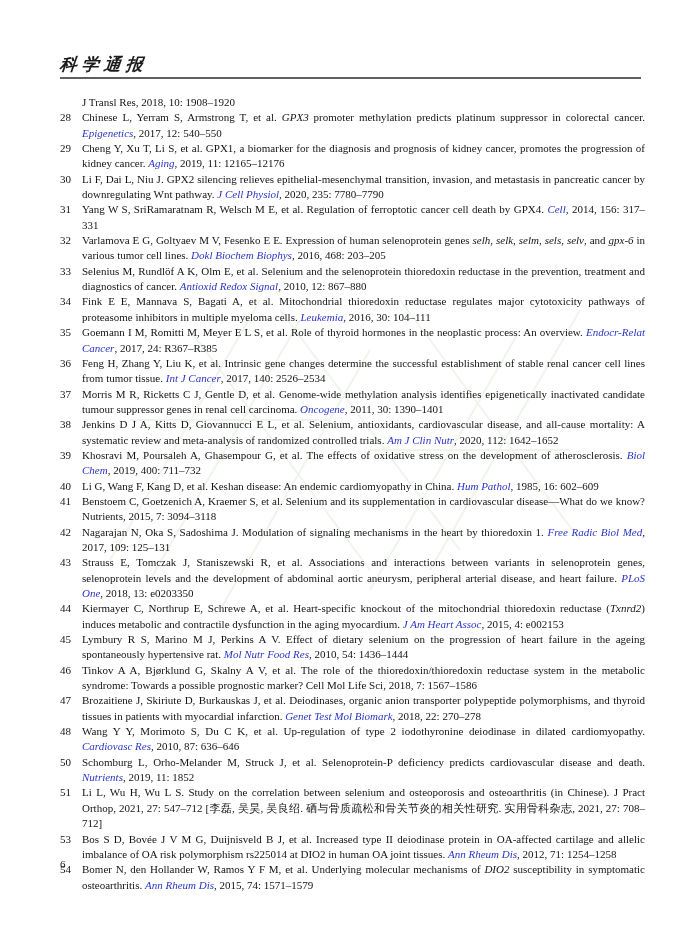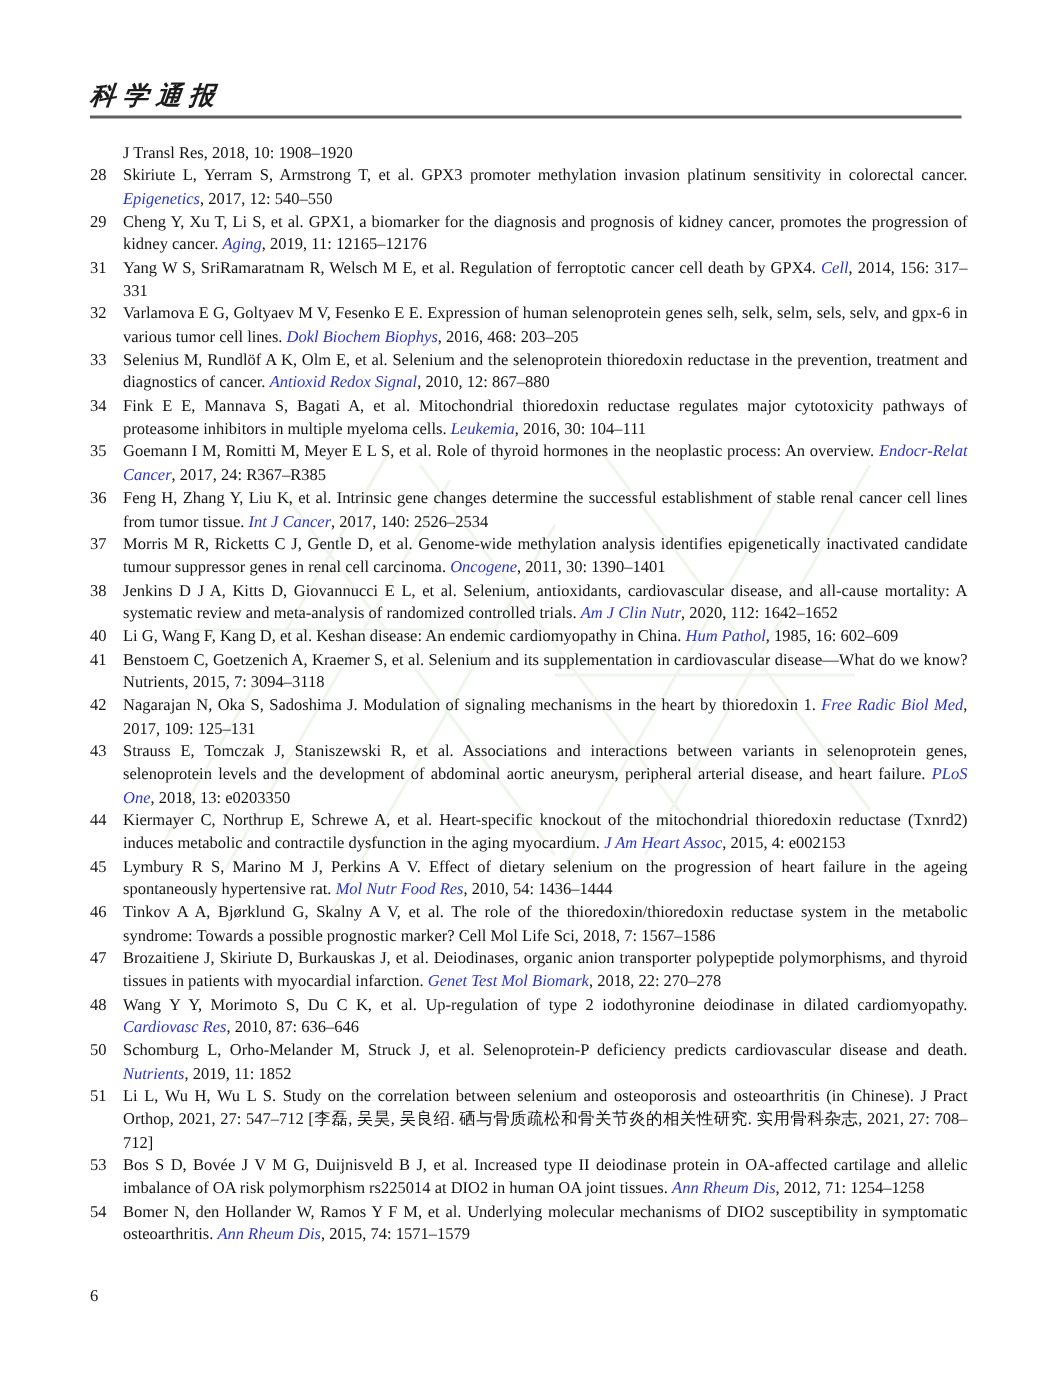--- a/index.html
+++ b/index.html
@@ -35,21 +35,21 @@
     position:absolute;left:60px;top:95px;width:585px;
     font-size:11px;line-height:15.35px;
   }
   .ref{
     position:relative;padding-left:22px;
     text-align:justify;
   }
   .ref .num{
     position:absolute;left:0;top:0;width:18px;text-align:left;
   }
-  .ref .it{}
+  .ref .it{font-style:italic;}
   .ref .lnk{color:#2b35c4;cursor:pointer;font-style:italic;}
   .cont-line{position:relative;padding-left:22px;text-align:left;}
 
   
   .page-number{
     position:absolute;left:60px;top:858px;
     font-size:11px;color:#141414;
   }
 </style>
 </head>
@@ -73,30 +73,32 @@
   </svg>
 
   <div class="header">
     <span class="logo">科学通报</span>
     <div class="header-rule"></div>
   </div>
 
   <div class="content">
     <div class="cont-line">J Transl Res, 2018, 10: 1908–1920</div>
     <div id="ref-list">
-        <div class="ref"><span class="num">28</span><span>Skiriute L, Yerram S, Armstrong T, et al. </span><span class="it">GPX3</span><span> promoter methylation invasion platinum sensitivity in colorectal cancer. </span><span class="lnk">Epigenetics</span><span>, 2017, 12: 540–550</span></div>
+        <div class="ref"><span class="num">28</span><span>Chinese L, Yerram S, Armstrong T, et al. </span><span class="it">GPX3</span><span> promoter methylation predicts platinum suppressor in colorectal cancer. </span><span class="lnk">Epigenetics</span><span>, 2017, 12: 540–550</span></div>
         <div class="ref"><span class="num">29</span><span>Cheng Y, Xu T, Li S, et al. GPX1, a biomarker for the diagnosis and prognosis of kidney cancer, promotes the progression of kidney cancer. </span><span class="lnk">Aging</span><span>, 2019, 11: 12165–12176</span></div>
+        <div class="ref"><span class="num">30</span><span>Li F, Dai L, Niu J. GPX2 silencing relieves epithelial-mesenchymal transition, invasion, and metastasis in pancreatic cancer by downregulating Wnt pathway. </span><span class="lnk">J Cell Physiol</span><span>, 2020, 235: 7780–7790</span></div>
         <div class="ref"><span class="num">31</span><span>Yang W S, SriRamaratnam R, Welsch M E, et al. Regulation of ferroptotic cancer cell death by GPX4. </span><span class="lnk">Cell</span><span>, 2014, 156: 317–331</span></div>
         <div class="ref"><span class="num">32</span><span>Varlamova E G, Goltyaev M V, Fesenko E E. Expression of human selenoprotein genes </span><span class="it">selh</span><span>, </span><span class="it">selk</span><span>, </span><span class="it">selm</span><span>, </span><span class="it">sels</span><span>, </span><span class="it">selv</span><span>, and </span><span class="it">gpx-6</span><span> in various tumor cell lines. </span><span class="lnk">Dokl Biochem Biophys</span><span>, 2016, 468: 203–205</span></div>
         <div class="ref"><span class="num">33</span><span>Selenius M, Rundlöf A K, Olm E, et al. Selenium and the selenoprotein thioredoxin reductase in the prevention, treatment and diagnostics of cancer. </span><span class="lnk">Antioxid Redox Signal</span><span>, 2010, 12: 867–880</span></div>
         <div class="ref"><span class="num">34</span><span>Fink E E, Mannava S, Bagati A, et al. Mitochondrial thioredoxin reductase regulates major cytotoxicity pathways of proteasome inhibitors in multiple myeloma cells. </span><span class="lnk">Leukemia</span><span>, 2016, 30: 104–111</span></div>
         <div class="ref"><span class="num">35</span><span>Goemann I M, Romitti M, Meyer E L S, et al. Role of thyroid hormones in the neoplastic process: An overview. </span><span class="lnk">Endocr-Relat Cancer</span><span>, 2017, 24: R367–R385</span></div>
         <div class="ref"><span class="num">36</span><span>Feng H, Zhang Y, Liu K, et al. Intrinsic gene changes determine the successful establishment of stable renal cancer cell lines from tumor tissue. </span><span class="lnk">Int J Cancer</span><span>, 2017, 140: 2526–2534</span></div>
         <div class="ref"><span class="num">37</span><span>Morris M R, Ricketts C J, Gentle D, et al. Genome-wide methylation analysis identifies epigenetically inactivated candidate tumour suppressor genes in renal cell carcinoma. </span><span class="lnk">Oncogene</span><span>, 2011, 30: 1390–1401</span></div>
         <div class="ref"><span class="num">38</span><span>Jenkins D J A, Kitts D, Giovannucci E L, et al. Selenium, antioxidants, cardiovascular disease, and all-cause mortality: A systematic review and meta-analysis of randomized controlled trials. </span><span class="lnk">Am J Clin Nutr</span><span>, 2020, 112: 1642–1652</span></div>
+        <div class="ref"><span class="num">39</span><span>Khosravi M, Poursaleh A, Ghasempour G, et al. The effects of oxidative stress on the development of atherosclerosis. </span><span class="lnk">Biol Chem</span><span>, 2019, 400: 711–732</span></div>
         <div class="ref"><span class="num">40</span><span>Li G, Wang F, Kang D, et al. Keshan disease: An endemic cardiomyopathy in China. </span><span class="lnk">Hum Pathol</span><span>, 1985, 16: 602–609</span></div>
         <div class="ref"><span class="num">41</span><span>Benstoem C, Goetzenich A, Kraemer S, et al. Selenium and its supplementation in cardiovascular disease—What do we know? Nutrients, 2015, 7: 3094–3118</span></div>
         <div class="ref"><span class="num">42</span><span>Nagarajan N, Oka S, Sadoshima J. Modulation of signaling mechanisms in the heart by thioredoxin 1. </span><span class="lnk">Free Radic Biol Med</span><span>, 2017, 109: 125–131</span></div>
         <div class="ref"><span class="num">43</span><span>Strauss E, Tomczak J, Staniszewski R, et al. Associations and interactions between variants in selenoprotein genes, selenoprotein levels and the development of abdominal aortic aneurysm, peripheral arterial disease, and heart failure. </span><span class="lnk">PLoS One</span><span>, 2018, 13: e0203350</span></div>
         <div class="ref"><span class="num">44</span><span>Kiermayer C, Northrup E, Schrewe A, et al. Heart-specific knockout of the mitochondrial thioredoxin reductase (</span><span class="it">Txnrd2</span><span>) induces metabolic and contractile dysfunction in the aging myocardium. </span><span class="lnk">J Am Heart Assoc</span><span>, 2015, 4: e002153</span></div>
         <div class="ref"><span class="num">45</span><span>Lymbury R S, Marino M J, Perkins A V. Effect of dietary selenium on the progression of heart failure in the ageing spontaneously hypertensive rat. </span><span class="lnk">Mol Nutr Food Res</span><span>, 2010, 54: 1436–1444</span></div>
         <div class="ref"><span class="num">46</span><span>Tinkov A A, Bjørklund G, Skalny A V, et al. The role of the thioredoxin/thioredoxin reductase system in the metabolic syndrome: Towards a possible prognostic marker? Cell Mol Life Sci, 2018, 7: 1567–1586</span></div>
         <div class="ref"><span class="num">47</span><span>Brozaitiene J, Skiriute D, Burkauskas J, et al. Deiodinases, organic anion transporter polypeptide polymorphisms, and thyroid tissues in patients with myocardial infarction. </span><span class="lnk">Genet Test Mol Biomark</span><span>, 2018, 22: 270–278</span></div>
         <div class="ref"><span class="num">48</span><span>Wang Y Y, Morimoto S, Du C K, et al. Up-regulation of type 2 iodothyronine deiodinase in dilated cardiomyopathy. </span><span class="lnk">Cardiovasc Res</span><span>, 2010, 87: 636–646</span></div>
         <div class="ref"><span class="num">50</span><span>Schomburg L, Orho-Melander M, Struck J, et al. Selenoprotein-P deficiency predicts cardiovascular disease and death. </span><span class="lnk">Nutrients</span><span>, 2019, 11: 1852</span></div>

